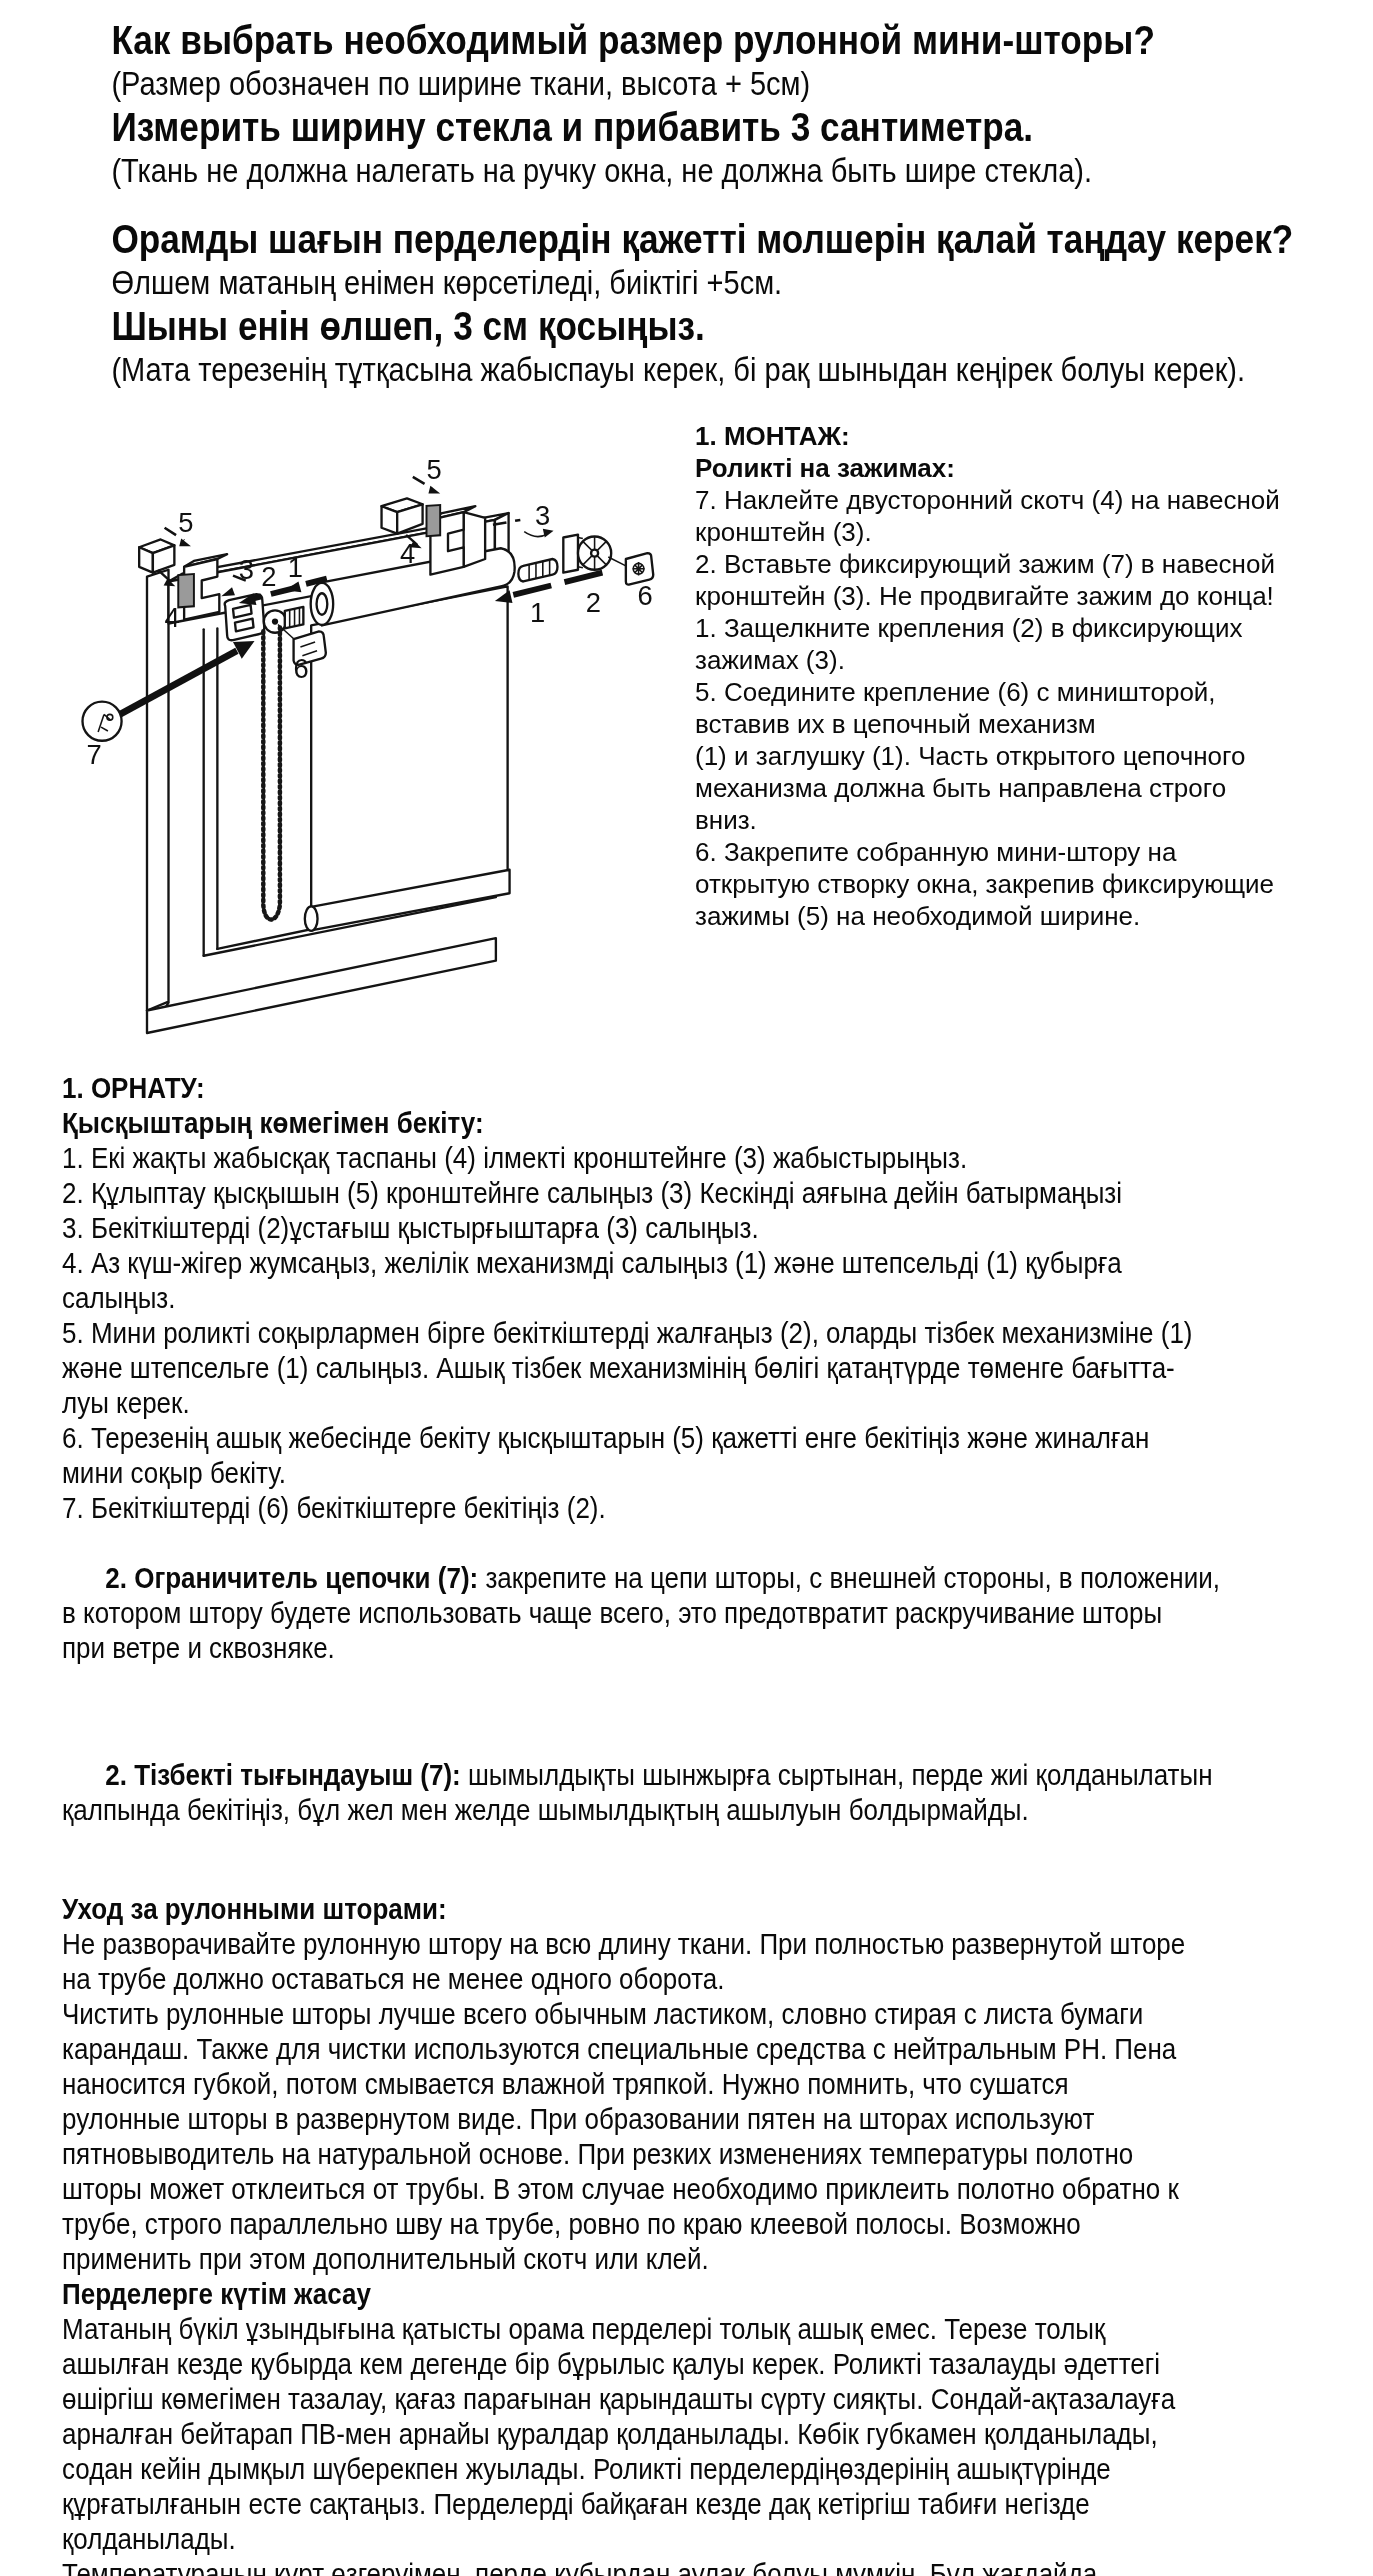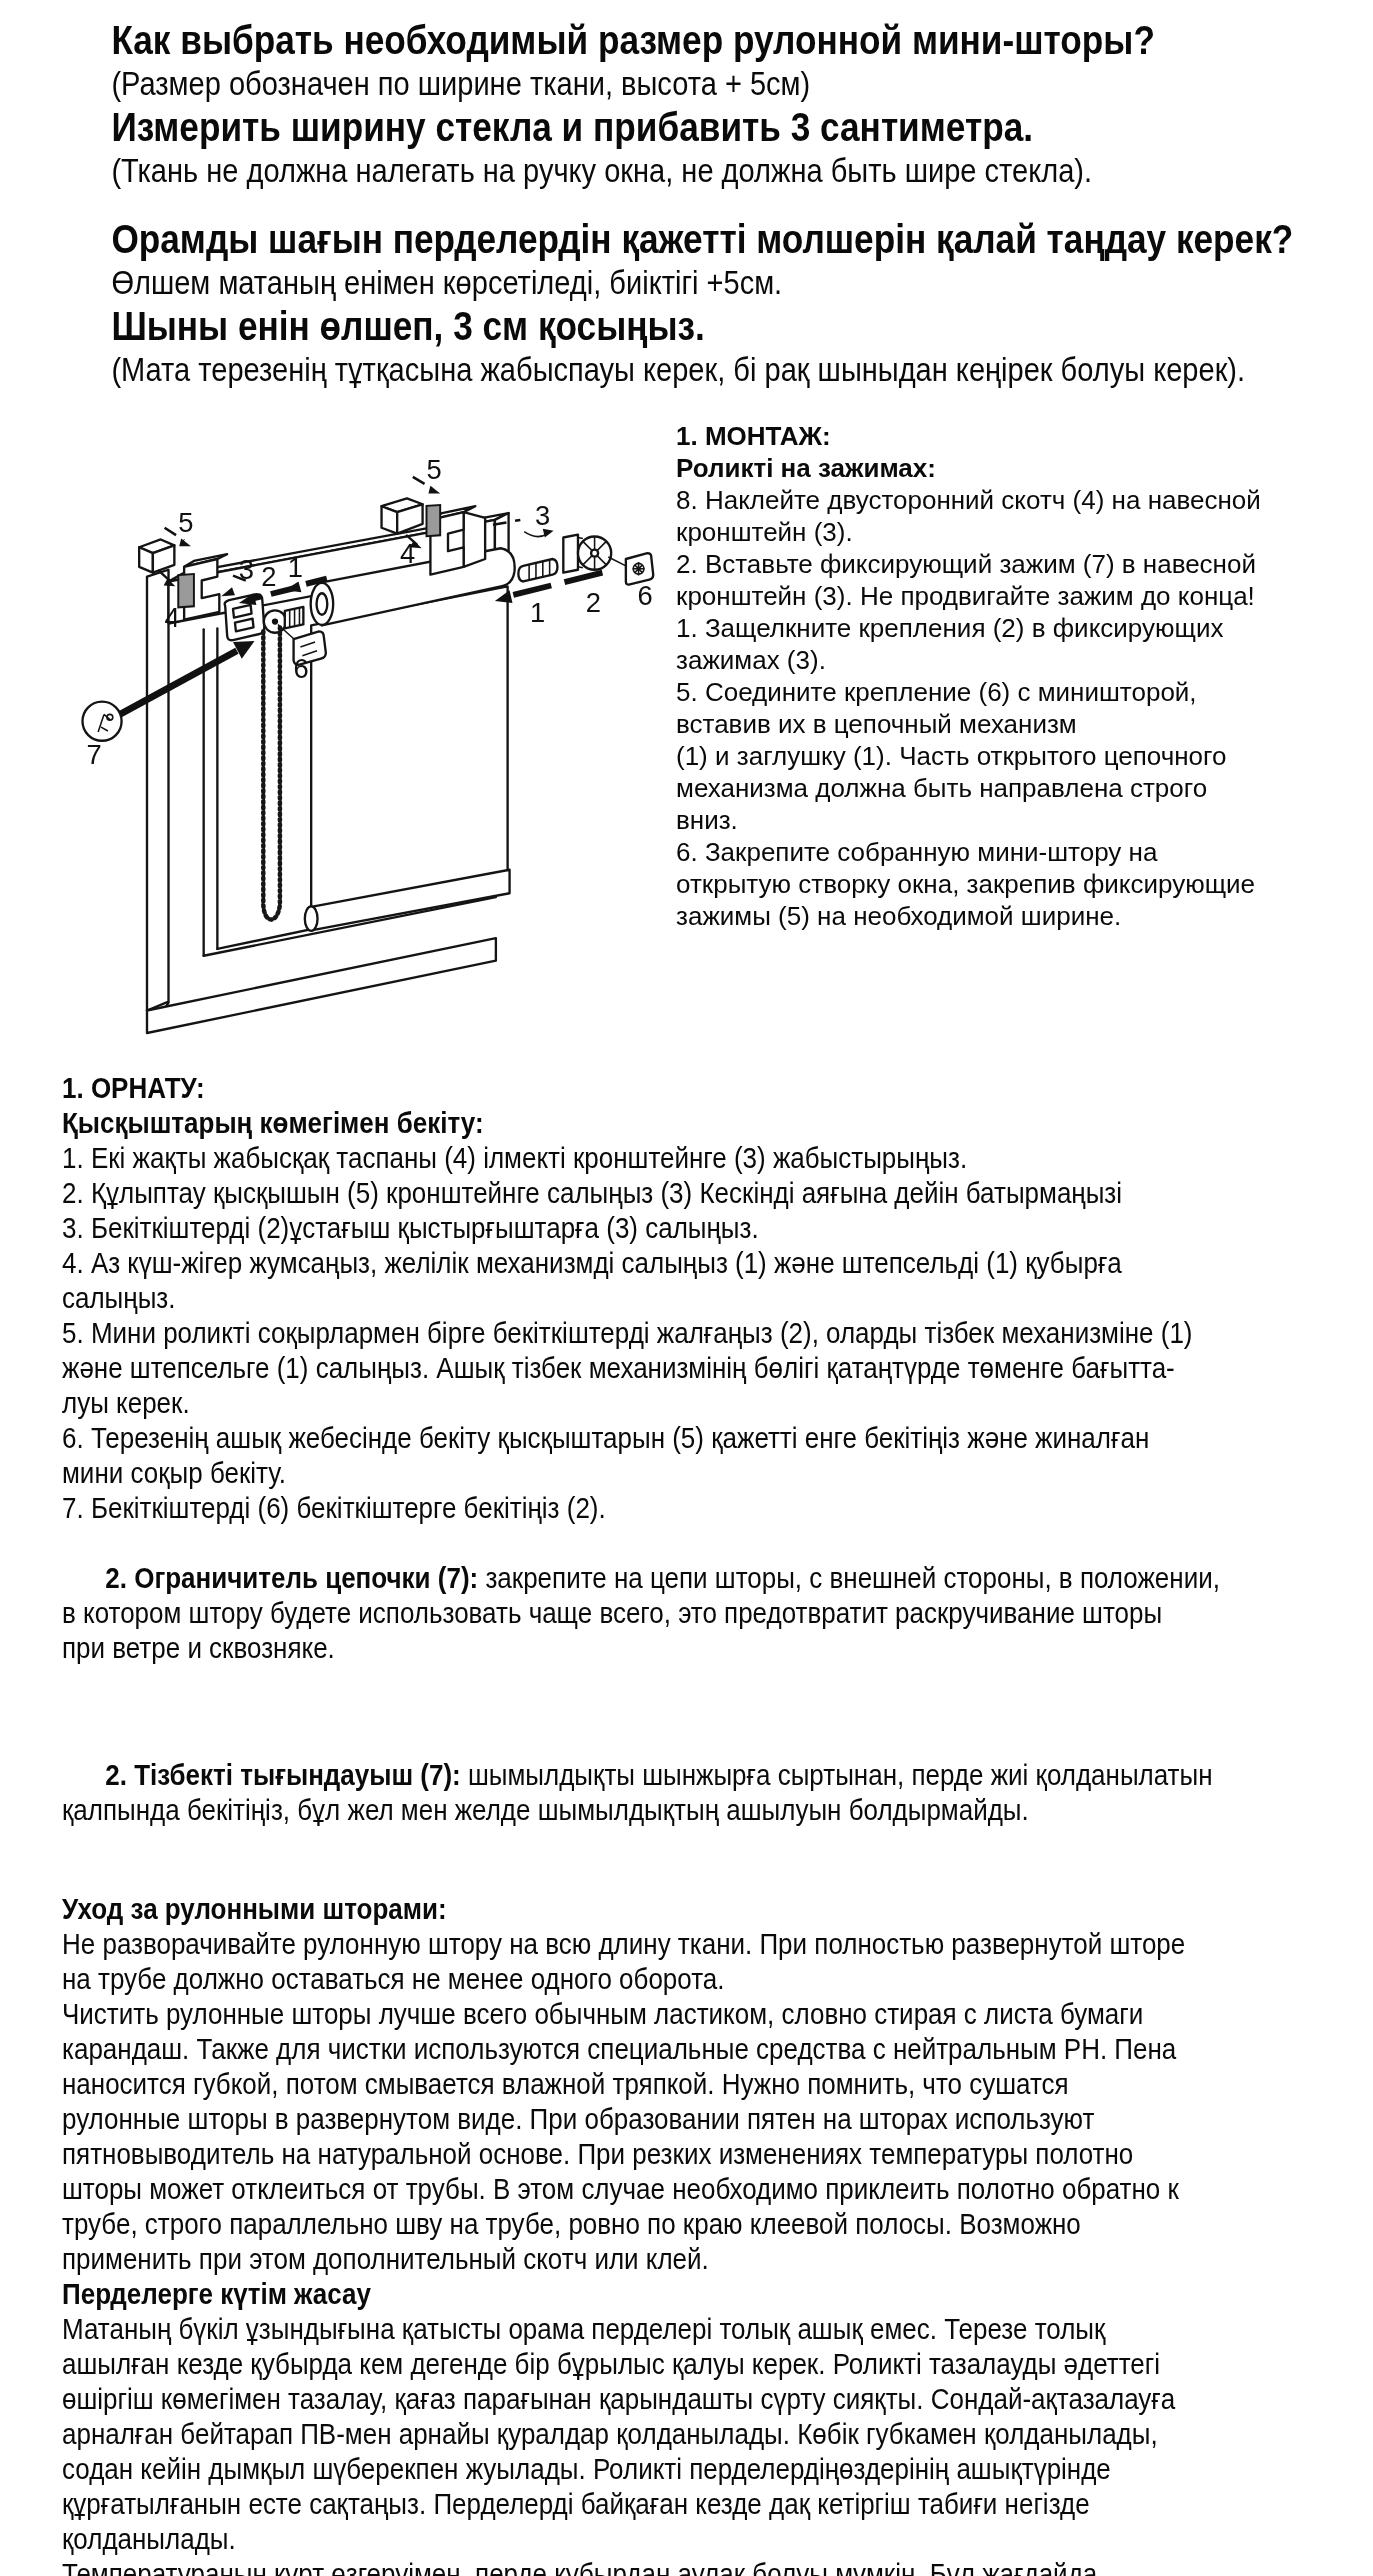--- a/index.html
+++ b/index.html
@@ -8,21 +8,21 @@
   
   .header{position:absolute;left:0;top:17.6px;width:1373px;text-align:left;margin-left:29px;}
   .hline{white-space:pre;}
   .cond{transform:scaleX(0.88);transform-origin:50% 50%;}
   .t-big{font-size:40px;font-weight:bold;line-height:45px;}
   .t-sub{font-size:33px;line-height:42px;}
   .hgap{height:25.4px;}
   
   .montage{position:absolute;left:676px;top:420px;width:694px;font-size:26px;line-height:32px;}
   .montage .b{font-weight:bold;}
-  .montage div{white-space:pre;}
+  .montage div{white-space:pre;margin-left:19px;}
   
   .lower{position:absolute;left:62px;top:1071px;width:1465px;font-size:29px;line-height:35px;
          transform:scaleX(0.896);transform-origin:0 0;}
   .lower .b{font-weight:bold;}
   .pre{white-space:pre;}
   .mt24{margin-top:21.5px;}
   .mt33{margin-top:29px;}
   
   .diagram{position:absolute;left:59px;top:430px;width:606px;height:645px;}
   .ln{fill:none;stroke:#141414;stroke-width:2.4;stroke-linejoin:round;stroke-linecap:round;}
@@ -205,21 +205,21 @@
         <text x="592" y="179" class="dlabel">6</text>
         <text x="482" y="196" class="dlabel">1</text>
         <text x="539" y="186" class="dlabel">2</text>
         <text x="28" y="342" class="dlabel">7</text>
       </svg>
   </div>
 
   <div class="montage">
     <div class="b">1. МОНТАЖ:</div>
     <div class="b">Роликті на зажимах:</div>
-    <div>8. Наклейте двусторонний скотч (4) на навесной
+    <div>7. Наклейте двусторонний скотч (4) на навесной
 кронштейн (3).</div>
     <div>2. Вставьте фиксирующий зажим (7) в навесной
 кронштейн (3). Не продвигайте зажим до конца!</div>
     <div>1. Защелкните крепления (2) в фиксирующих
 зажимах (3).</div>
     <div>5. Соедините крепление (6) с миништорой,
 вставив их в цепочный механизм
 (1) и заглушку (1). Часть открытого цепочного
 механизма должна быть направлена строго
 вниз.</div>

